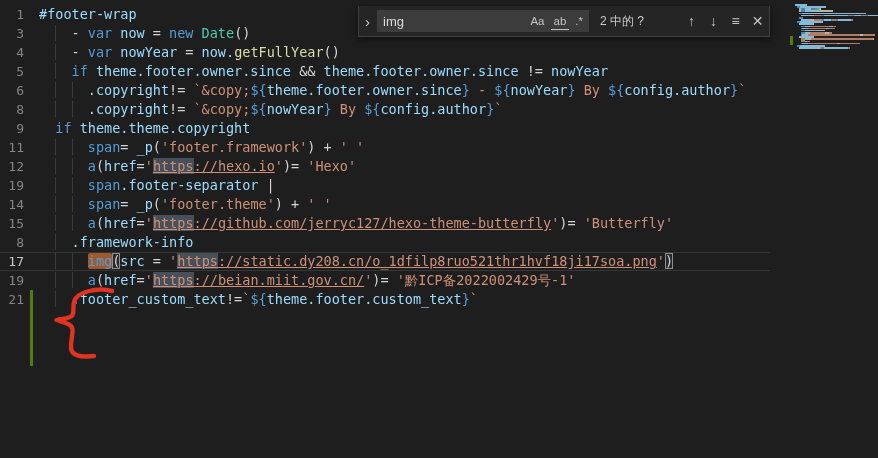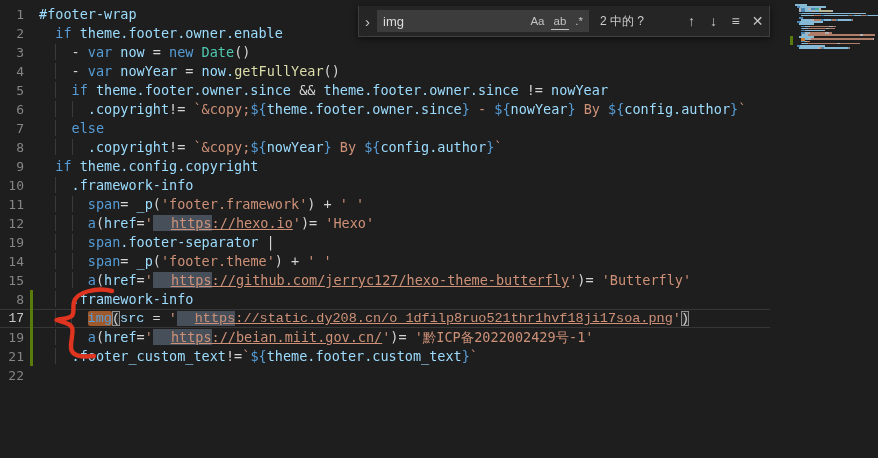--- a/index.html
+++ b/index.html
@@ -1,25 +1,25 @@
 <!DOCTYPE html>
 <html style="--bg: #1e1e1e; --fm: #9e5a2d; --hl: #47505a; --green: #587c0c;"><head>
 <meta charset="utf-8">
 <style>
   html,body{margin:0;padding:0;background:#111;}
   .editor{position:relative;width:878px;height:458px;background:var(--bg,#1e1e1e);
           overflow:hidden;font-family:"DejaVu Sans Mono",monospace;}
   .code-area{position:absolute;left:0;top:5px;width:770px;}
   .code-line{white-space:pre;height:19px;line-height:19px;font-size:13.5px;box-sizing:border-box;color:#d4d4d4;}
-  .code-line.cur{border-top:1px solid #363636;border-bottom:1px solid #363636;line-height:17px;font-family:Liberation Mono, monospace;}
+  .code-line.cur{border-top:1px solid #363636;border-bottom:1px solid #363636;line-height:17px;}
   .ln{display:inline-block;width:24px;text-align:right;color:#858585;margin-right:15px;font-size:13px;}
   .ln.cur-ln{color:#c6c6c6;}
   .ind.guide{box-shadow:inset 1px 0 0 #3a3a3a;}
   .u{text-decoration:underline;}
-  .hl{background:var(--hl,#47505a);padding-left:18px;}
+  .hl{background:var(--hl,#47505a);}
   .fm{background:var(--fm,#9e5a2d);border-radius:2px;}
   .bm{box-shadow:inset 0 0 0 1px #8f8f8f;background:rgba(110,110,110,.15);}
   .chbar{position:absolute;left:30px;width:3px;background:var(--green,#587c0c);}
   
   .find{position:absolute;left:358px;top:6px;width:412px;height:31px;background:#252526;
         display:flex;align-items:center;border:1px solid #3f3f3f;border-top:none;
         box-shadow:0 2px 7px rgba(0,0,0,.55);z-index:10;
         font-family:"Liberation Sans","DejaVu Sans",sans-serif;box-sizing:border-box;}
   .find-chevron{width:17px;color:#c5c5c5;font-size:15px;text-align:center;cursor:pointer;user-select:none;}
   .find-inputbox{width:212px;height:22px;background:#3c3c3c;display:flex;align-items:center;
@@ -41,39 +41,35 @@
   .mm-find{position:absolute;background:#c77f36;}
   .annot{position:absolute;left:0;top:0;pointer-events:none;z-index:5;}
 </style>
 </head>
 <body>
 
 <div class="editor">
 
   <div class="code-area">
       <div class="code-line"><span class="ln">1</span><span style="color: rgb(156, 220, 254);">#footer-wrap</span></div>
-      <div class="code-line"><span class="ln">2</span><span class="ind">  </span><span style="color: rgb(86, 156, 214);">if </span><span style="color: rgb(156, 220, 254);">theme.footer.owner.enable</span></div>
       <div class="code-line"><span class="ln">3</span><span class="ind">  </span><span class="ind guide">  </span><span style="color: rgb(212, 212, 212);">- </span><span style="color: rgb(86, 156, 214);">var </span><span style="color: rgb(156, 220, 254);">now</span><span style="color: rgb(212, 212, 212);"> = </span><span style="color: rgb(86, 156, 214);">new </span><span style="color: rgb(78, 201, 176);">Date</span><span style="color: rgb(212, 212, 212);">()</span></div>
       <div class="code-line"><span class="ln">4</span><span class="ind">  </span><span class="ind guide">  </span><span style="color: rgb(212, 212, 212);">- </span><span style="color: rgb(86, 156, 214);">var </span><span style="color: rgb(156, 220, 254);">nowYear</span><span style="color: rgb(212, 212, 212);"> = </span><span style="color: rgb(156, 220, 254);">now.</span><span style="color: rgb(220, 220, 170);">getFullYear</span><span style="color: rgb(212, 212, 212);">()</span></div>
       <div class="code-line"><span class="ln">5</span><span class="ind">  </span><span class="ind guide">  </span><span style="color: rgb(86, 156, 214);">if </span><span style="color: rgb(156, 220, 254);">theme.footer.owner.since</span><span style="color: rgb(212, 212, 212);"> &amp;&amp; </span><span style="color: rgb(156, 220, 254);">theme.footer.owner.since</span><span style="color: rgb(212, 212, 212);"> != </span><span style="color: rgb(156, 220, 254);">nowYear</span></div>
       <div class="code-line"><span class="ln">6</span><span class="ind">  </span><span class="ind guide">  </span><span class="ind guide">  </span><span style="color: rgb(156, 220, 254);">.copyright</span><span style="color: rgb(212, 212, 212);">!= </span><span style="color: rgb(206, 145, 120);">`&amp;copy;</span><span style="color: rgb(86, 156, 214);">${</span><span style="color: rgb(156, 220, 254);">theme.footer.owner.since</span><span style="color: rgb(86, 156, 214);">}</span><span style="color: rgb(206, 145, 120);"> - </span><span style="color: rgb(86, 156, 214);">${</span><span style="color: rgb(156, 220, 254);">nowYear</span><span style="color: rgb(86, 156, 214);">}</span><span style="color: rgb(206, 145, 120);"> By </span><span style="color: rgb(86, 156, 214);">${</span><span style="color: rgb(156, 220, 254);">config.author</span><span style="color: rgb(86, 156, 214);">}</span><span style="color: rgb(206, 145, 120);">`</span></div>
-      <div class="code-line"><span class="ln">7</span><span class="ind">  </span><span class="ind guide">  </span><span style="color: rgb(86, 156, 214);">else</span></div>
       <div class="code-line"><span class="ln">8</span><span class="ind">  </span><span class="ind guide">  </span><span class="ind guide">  </span><span style="color: rgb(156, 220, 254);">.copyright</span><span style="color: rgb(212, 212, 212);">!= </span><span style="color: rgb(206, 145, 120);">`&amp;copy;</span><span style="color: rgb(86, 156, 214);">${</span><span style="color: rgb(156, 220, 254);">nowYear</span><span style="color: rgb(86, 156, 214);">}</span><span style="color: rgb(206, 145, 120);"> By </span><span style="color: rgb(86, 156, 214);">${</span><span style="color: rgb(156, 220, 254);">config.author</span><span style="color: rgb(86, 156, 214);">}</span><span style="color: rgb(206, 145, 120);">`</span></div>
-      <div class="code-line"><span class="ln">9</span><span class="ind">  </span><span style="color: rgb(86, 156, 214);">if </span><span style="color: rgb(156, 220, 254);">theme.config.copyright</span></div>
-      <div class="code-line"><span class="ln">10</span><span class="ind">  </span><span class="ind guide">  </span><span style="color: rgb(156, 220, 254);">.framework-info</span></div>
+      <div class="code-line"><span class="ln">9</span><span class="ind">  </span><span style="color: rgb(86, 156, 214);">if </span><span style="color: rgb(156, 220, 254);">theme.theme.copyright</span></div>
       <div class="code-line"><span class="ln">11</span><span class="ind">  </span><span class="ind guide">  </span><span class="ind guide">  </span><span style="color: rgb(86, 156, 214);">span</span><span style="color: rgb(212, 212, 212);">= </span><span style="color: rgb(156, 220, 254);">_p</span><span style="color: rgb(212, 212, 212);">(</span><span style="color: rgb(206, 145, 120);">'footer.framework'</span><span style="color: rgb(212, 212, 212);">) + </span><span style="color: rgb(206, 145, 120);">' '</span></div>
       <div class="code-line"><span class="ln">12</span><span class="ind">  </span><span class="ind guide">  </span><span class="ind guide">  </span><span style="color: rgb(86, 156, 214);">a</span><span style="color: rgb(212, 212, 212);">(</span><span style="color: rgb(156, 220, 254);">href</span><span style="color: rgb(212, 212, 212);">=</span><span style="color: rgb(206, 145, 120);">'</span><span class="hl u" style="color: rgb(206, 145, 120);">https</span><span class="u" style="color: rgb(206, 145, 120);">://hexo.io</span><span style="color: rgb(206, 145, 120);">'</span><span style="color: rgb(212, 212, 212);">)= </span><span style="color: rgb(206, 145, 120);">'Hexo'</span></div>
       <div class="code-line"><span class="ln">19</span><span class="ind">  </span><span class="ind guide">  </span><span class="ind guide">  </span><span style="color: rgb(86, 156, 214);">span</span><span style="color: rgb(156, 220, 254);">.footer-separator</span><span style="color: rgb(212, 212, 212);"> |</span></div>
       <div class="code-line"><span class="ln">14</span><span class="ind">  </span><span class="ind guide">  </span><span class="ind guide">  </span><span style="color: rgb(86, 156, 214);">span</span><span style="color: rgb(212, 212, 212);">= </span><span style="color: rgb(156, 220, 254);">_p</span><span style="color: rgb(212, 212, 212);">(</span><span style="color: rgb(206, 145, 120);">'footer.theme'</span><span style="color: rgb(212, 212, 212);">) + </span><span style="color: rgb(206, 145, 120);">' '</span></div>
       <div class="code-line"><span class="ln">15</span><span class="ind">  </span><span class="ind guide">  </span><span class="ind guide">  </span><span style="color: rgb(86, 156, 214);">a</span><span style="color: rgb(212, 212, 212);">(</span><span style="color: rgb(156, 220, 254);">href</span><span style="color: rgb(212, 212, 212);">=</span><span style="color: rgb(206, 145, 120);">'</span><span class="hl u" style="color: rgb(206, 145, 120);">https</span><span class="u" style="color: rgb(206, 145, 120);">://github.com/jerryc127/hexo-theme-butterfly</span><span style="color: rgb(206, 145, 120);">'</span><span style="color: rgb(212, 212, 212);">)= </span><span style="color: rgb(206, 145, 120);">'Butterfly'</span></div>
       <div class="code-line"><span class="ln">8</span><span class="ind">  </span><span class="ind guide">  </span><span style="color: rgb(156, 220, 254);">.framework-info</span></div>
       <div class="code-line cur"><span class="ln cur-ln">17</span><span class="ind">  </span><span class="ind guide">  </span><span class="ind guide">  </span><span class="fm" style="color: rgb(86, 156, 214);">img</span><span class="bm" style="color: rgb(212, 212, 212);">(</span><span style="color: rgb(156, 220, 254);">src</span><span style="color: rgb(212, 212, 212);"> = </span><span style="color: rgb(206, 145, 120);">'</span><span class="hl u" style="color: rgb(206, 145, 120);">https</span><span class="u" style="color: rgb(206, 145, 120);">://static.dy208.cn/o_1dfilp8ruo521thr1hvf18ji17soa.png</span><span style="color: rgb(206, 145, 120);">'</span><span class="bm" style="color: rgb(212, 212, 212);">)</span></div>
       <div class="code-line"><span class="ln">19</span><span class="ind">  </span><span class="ind guide">  </span><span class="ind guide">  </span><span style="color: rgb(86, 156, 214);">a</span><span style="color: rgb(212, 212, 212);">(</span><span style="color: rgb(156, 220, 254);">href</span><span style="color: rgb(212, 212, 212);">=</span><span style="color: rgb(206, 145, 120);">'</span><span class="hl u" style="color: rgb(206, 145, 120);">https</span><span class="u" style="color: rgb(206, 145, 120);">://beian.miit.gov.cn/</span><span style="color: rgb(206, 145, 120);">'</span><span style="color: rgb(212, 212, 212);">)= </span><span style="color: rgb(206, 145, 120);">'黔ICP备2022002429号-1'</span></div>
       <div class="code-line"><span class="ln">21</span><span class="ind">  </span><span class="ind guide">  </span><span style="color: rgb(156, 220, 254);">.footer_custom_text</span><span style="color: rgb(212, 212, 212);">!=</span><span style="color: rgb(206, 145, 120);">`</span><span style="color: rgb(86, 156, 214);">${</span><span style="color: rgb(156, 220, 254);">theme.footer.custom_text</span><span style="color: rgb(86, 156, 214);">}</span><span style="color: rgb(206, 145, 120);">`</span></div>
-      <div class="code-line"><span class="ln">22</span></div>
     </div>
 
   <div id="chbars">
       <div class="chbar" style="top: 290px; height: 19px;"></div>
       <div class="chbar" style="top: 309px; height: 19px;"></div>
       <div class="chbar" style="top: 328px; height: 19px;"></div>
       <div class="chbar" style="top: 347px; height: 19px;"></div>
     </div>
 
   <div class="find">

